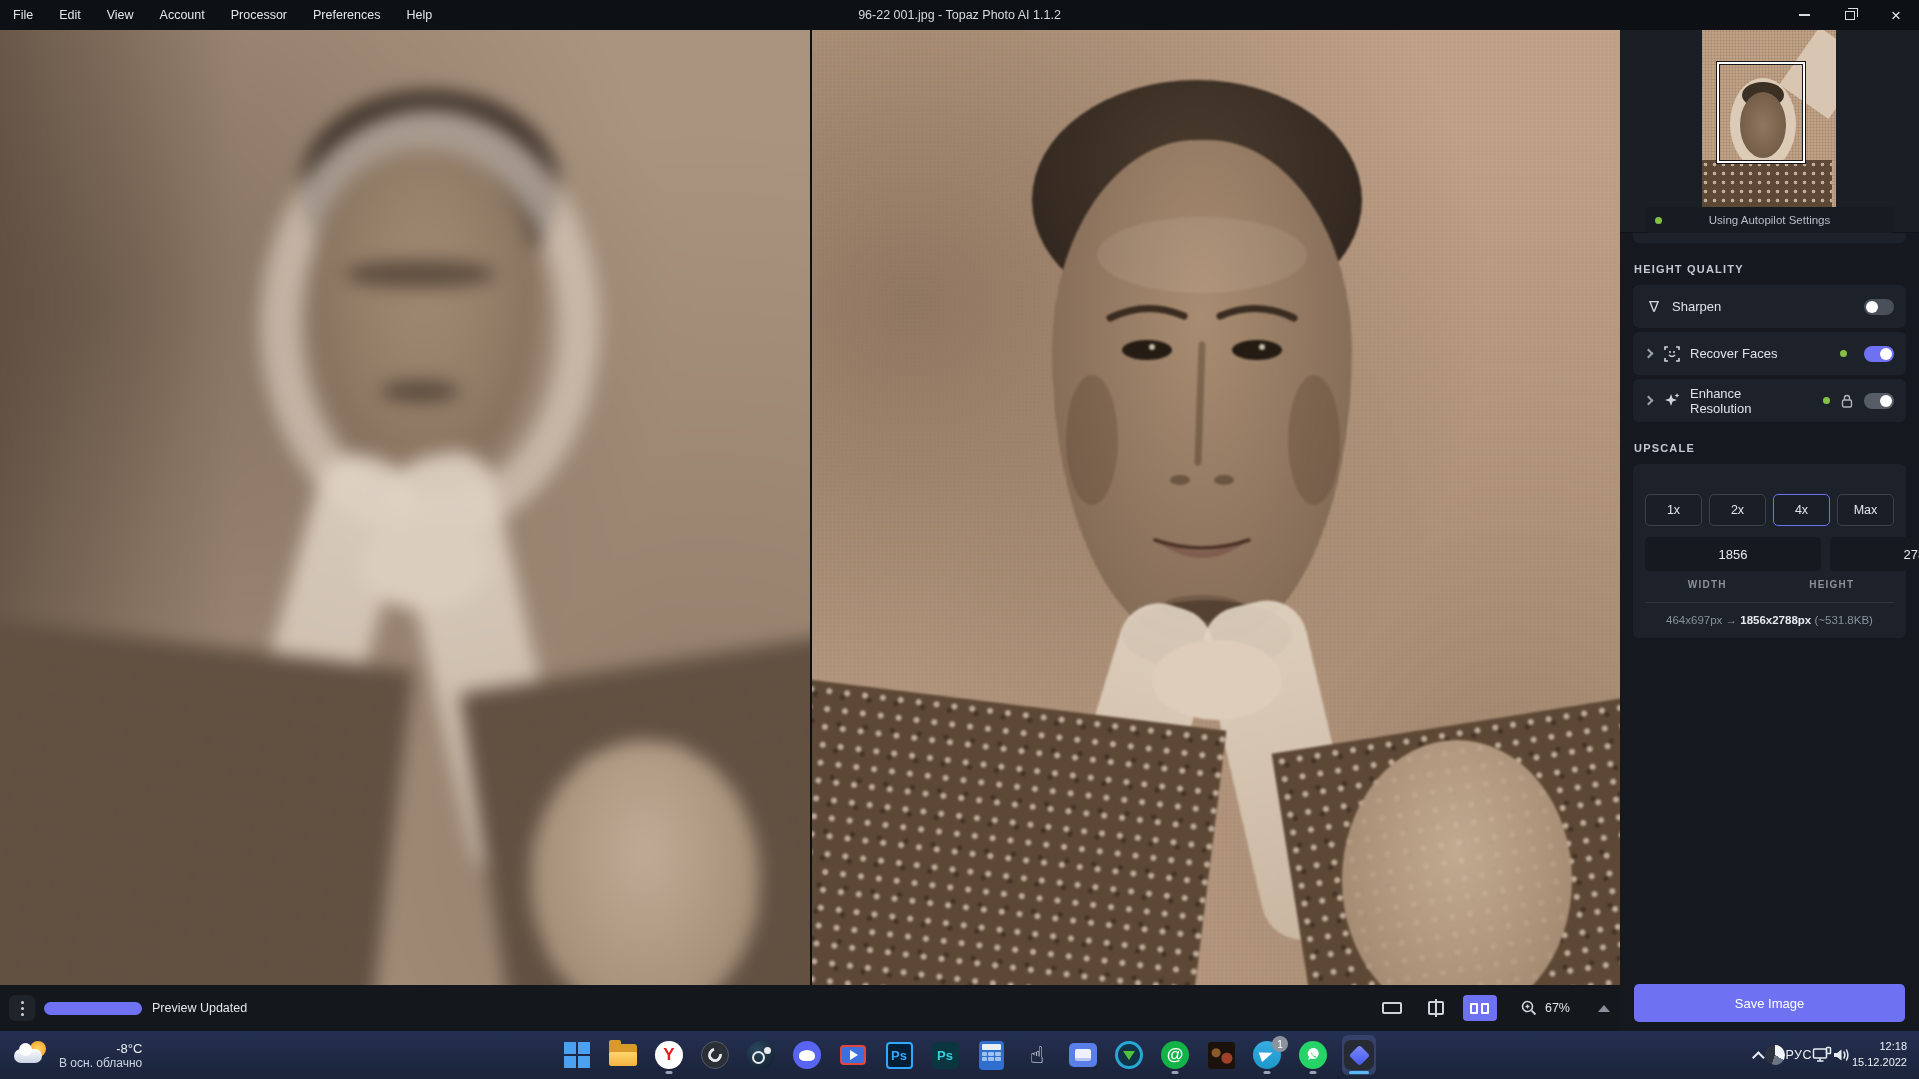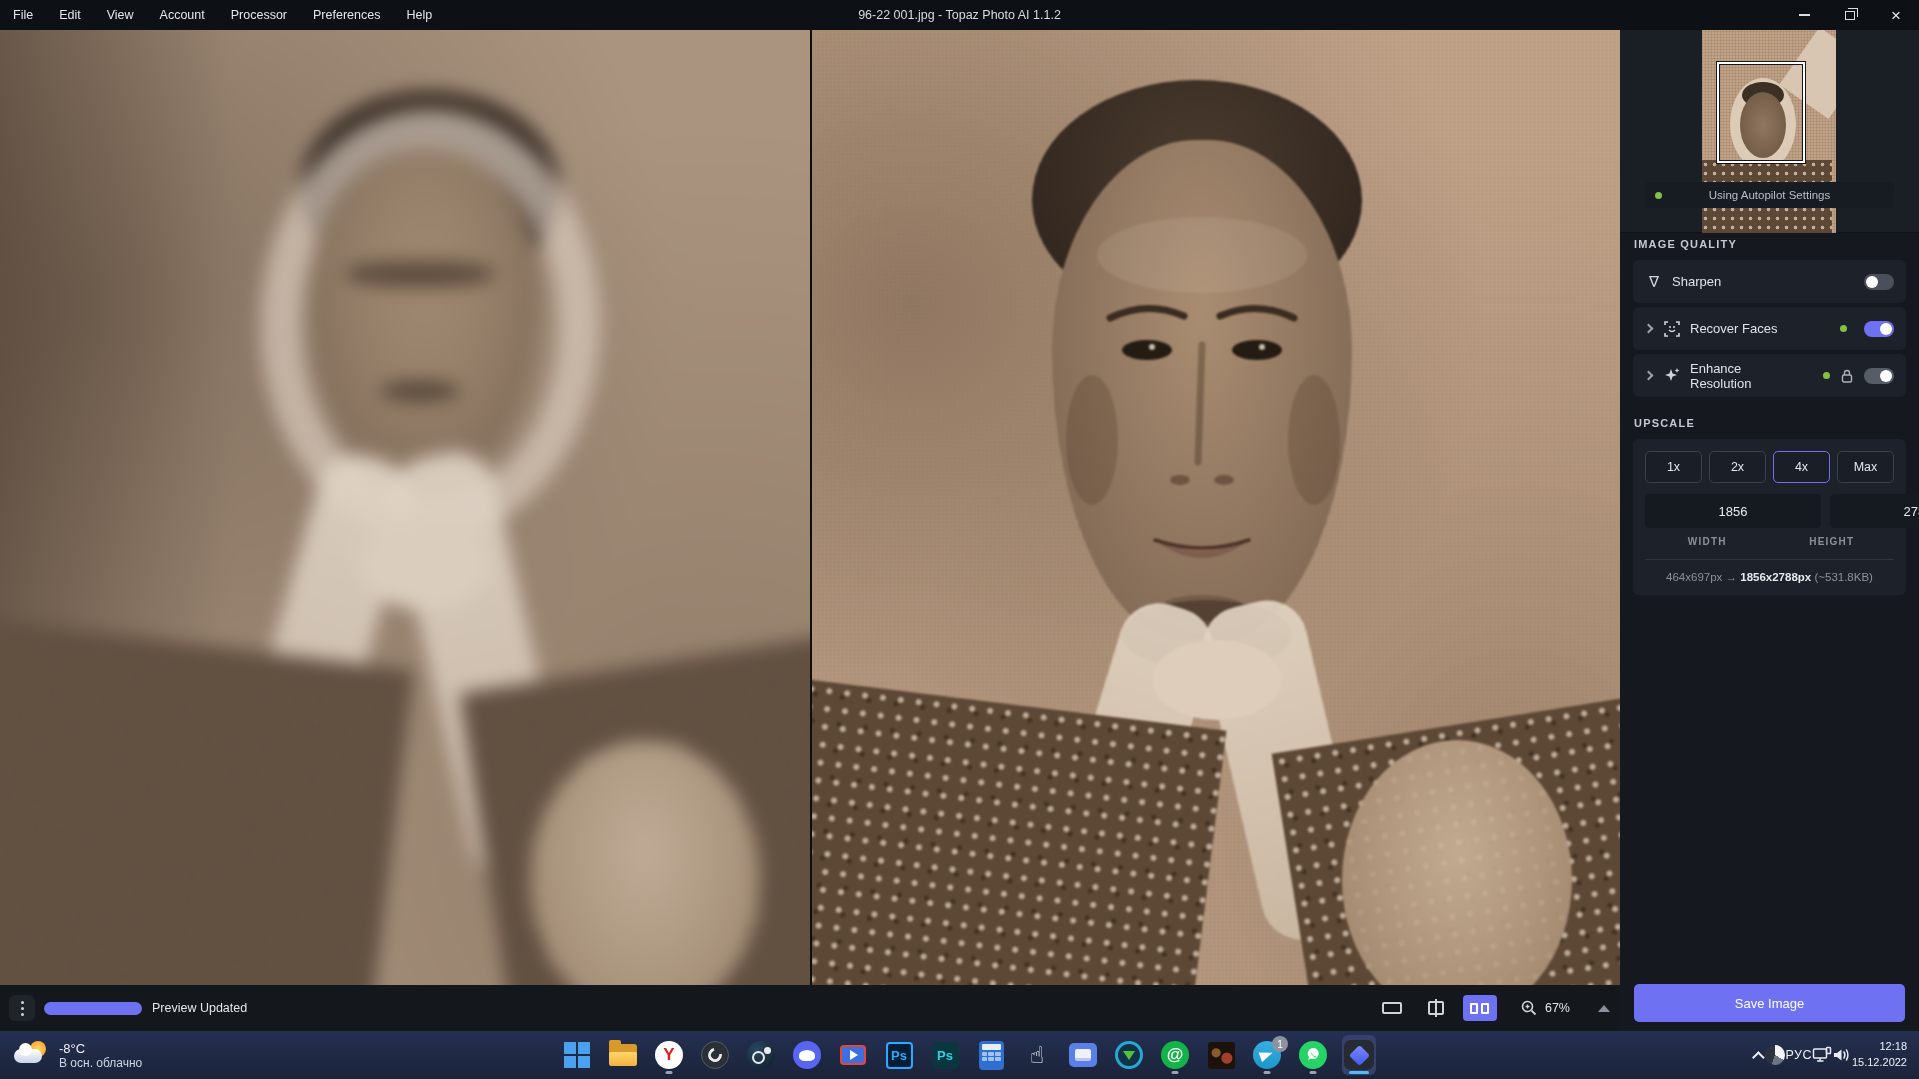--- a/index.html
+++ b/index.html
@@ -90,41 +90,41 @@
   .sb-head { display:flex; align-items:center; gap:7px; margin:20px 14px 10px 14px;
     font-size:11px; font-weight:bold; letter-spacing:1.2px; color:#c3c8d1; }
   .gear { color:#9aa1ab; font-size:14px; font-weight:normal; letter-spacing:0; }
   .card { margin:0 13px; background:#1d222a; border-radius:6px; }
   .ap-card { padding:10px 12px 10px 12px; }
   .ap-row { display:flex; align-items:center; gap:9px; min-height:26px; font-size:12.5px; color:#dfe3e8; }
   .ap-divider { height:1px; background:#30353d; margin:7px 0; }
   .blue { color:#8d93f5; }
   .mini-btn { background:#3f444d; color:#e6e9ed; border:none; border-radius:4px; font-size:11px;
     padding:4px 13px; margin-left:10px; font-family:inherit; }
-  .ap-settings { margin-top:3px; background:#171b22; border-radius:4px; height:26px; position:relative;
+  .ap-settings { margin-top:28px; background:#171b22; border-radius:4px; height:26px; position:relative;
     display:flex; align-items:center; justify-content:center; font-size:11.5px; color:#b9bfc8; }
   .greendot { width:7px; height:7px; border-radius:50%; background:#84c043; }
   .ap-settings .greendot { position:absolute; left:10px; }
   .setting-card { height:43px; margin-bottom:4px; display:flex; align-items:center; padding:0 12px; gap:9px; font-size:13px; }
   .chev { width:7px; height:7px; border-right:2px solid #9aa1ab; border-top:2px solid #9aa1ab;
     transform:rotate(45deg); margin-right:2px; flex:0 0 auto; }
   .s-icon { width:18px; display:flex; justify-content:center; color:#cfd4da; flex:0 0 auto; }
   .spacer { flex:1; }
   .toggle { width:30px; height:16px; border-radius:8px; position:relative; flex:0 0 auto; }
   .toggle.off { background:#4a505a; }
   .toggle.on { background:#6e72f2; }
   .toggle.on.locked { background:#575d66; }
   .toggle .knob { position:absolute; top:2px; width:12px; height:12px; border-radius:50%; background:#fff; }
   .toggle.off .knob { left:2px; } .toggle.on .knob { right:2px; }
   .lock { margin:0 2px; }
   .nabla { font-size:15px; color:#cfd4da; }
   .up-card { padding:12px; }
   .scale-row { display:flex; gap:7px; }
   .scale-btn { flex:1; height:32px; background:#1a1f27; border:1px solid #3c424b; border-radius:5px;
-    color:#e3e6ea; font-size:12.5px; font-family:inherit; }
+    color:#e3e6ea; font-size:12.5px; font-family:inherit;margin-top:18px; }
   .scale-btn.sel { border:1.5px solid #6e72f2; }
   .dim-row { display:flex; gap:9px; margin-top:11px; }
   .dim-input { flex:1; height:34px; background:#151a21; border:none; border-radius:5px; color:#e6e9ed;
     font-size:13px; text-align:center; font-family:inherit; }
   .dim-labels { display:flex; margin-top:8px; }
   .dim-labels div { flex:1; text-align:center; font-size:10px; letter-spacing:1.2px; font-weight:bold; color:#8a919c; }
   .up-divider { height:1px; background:#30353d; margin:12px 0 11px; }
   .up-summary { text-align:center; font-size:11.5px; color:#8a919c; }
   .up-summary b { color:#e6e9ed; font-weight:bold;text-align:right; }
   .save-btn { position:absolute; left:14px; bottom:9px; width:271px; height:38px; background:#6e72f2;
@@ -153,21 +153,21 @@
   
   .taskbar { position:absolute; left:0; top:1031px; width:1919px; height:48px;
     background:linear-gradient(180deg,#243052,#1b2339); display:flex; align-items:center; color:#eef1f6; }
   .weather { display:flex; align-items:center; gap:9px; margin-left:14px; }
   .w-icon { position:relative; width:36px; height:28px; }
   .w-sun { position:absolute; left:16px; top:0; width:16px; height:16px; border-radius:50%;
     background:radial-gradient(#ffd564,#f59a23); }
   .w-cloud { position:absolute; left:0; top:8px; width:28px; height:14px; border-radius:8px;
     background:linear-gradient(#fdfdfd,#c9d4e6); }
   .w-cloud:before { content:""; position:absolute; left:5px; top:-6px; width:13px; height:13px; border-radius:50%; background:#fdfdfd; }
-  .w-text div:first-child { font-size:13px; }
+  .w-text div:first-child { font-size:13px;text-align:right; }
   .w-text div:last-child { font-size:12px; color:#cdd5e4; }
   .tb-apps { position:absolute; left:560px; display:flex; align-items:center; gap:12px; height:48px; }
   .slot { width:34px; height:40px; display:flex; align-items:center; justify-content:center; position:relative; }
   .slot .rundash { position:absolute; bottom:1px; left:50%; transform:translateX(-50%); width:7px; height:3px; border-radius:2px; background:#9aa3b2; }
   .slot.active { background:#35406b; border-radius:6px; }
   .slot.active .rundash { width:20px; background:#56b9f5; }
   .ic { width:30px; height:30px; display:flex; align-items:center; justify-content:center; }
   .ic-start { width:26px; height:26px; display:grid; grid-template-columns:12px 12px; grid-template-rows:12px 12px; gap:2px; }
   .ic-start i { background:#4ba0ef; }
   .ic-folder { position:relative; width:28px; height:22px; }
@@ -359,21 +359,21 @@
         <span><span>Recovering 1 of 1 </span><span class="blue">faces</span><span>.</span></span>
         <button class="mini-btn">Select</button>
       </div>
       <div class="ap-settings">
         <span class="greendot"></span>
         <span>Using Autopilot Settings</span>
       </div>
     </div>
 
     <div class="sb-head">
-      <span>IMAGE QUALITY</span>
+      <span>HEIGHT QUALITY</span>
     </div>
 
 
     <div class="card setting-card">
       <span class="s-icon nabla">∇</span>
       <span>Sharpen</span>
       <span class="spacer"></span>
       <span class="toggle off">
           <span class="knob"></span>
         </span>

